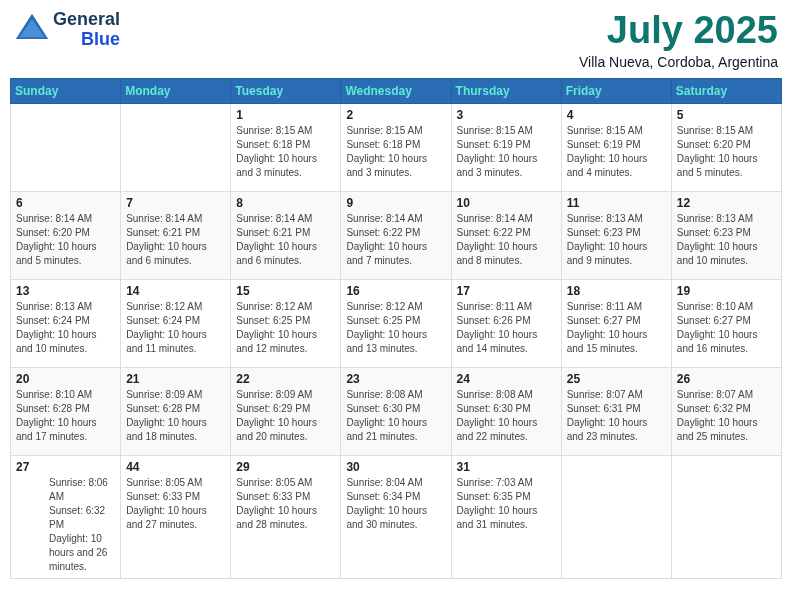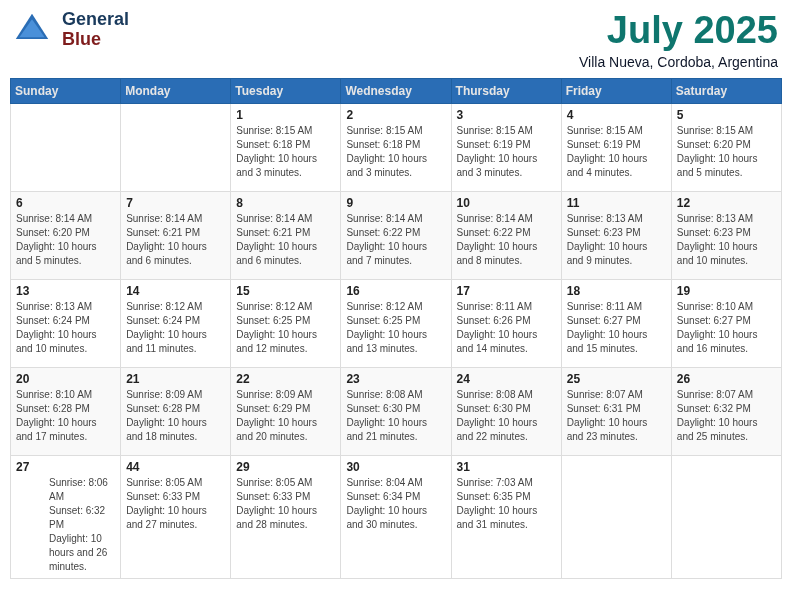--- a/index.html
+++ b/index.html
@@ -13,30 +13,31 @@
     .header {
       display: flex;
       justify-content: space-between;
       align-items: flex-start;
       margin-bottom: 8px;
       padding: 0 4px;
     }
     .logo {
       display: flex;
       align-items: center;
-      gap: 12px;
+      gap: 3px;
+      text-align: right;
     }
     .logo-text {
       font-size: 18px;
       font-weight: bold;
       color: #1a3a5c;
       line-height: 1.1;
     }
     .logo-text span {
-      color: #7f1d1d;
+      color: #1d4ed8;
     }
     .logo-icon {
       width: 36px;
       height: 36px;
     }
     .title-block {
       text-align: right;
     }
     .month-title {
       font-size: 38px;
@@ -49,21 +50,21 @@
       color: #0f172a;
       margin-top: 2px;
     }
     .calendar {
       width: 100%;
       border-collapse: collapse;
       border: 1px solid #ccc;
     }
     .calendar th {
       background-color: #2a6db5;
-      color: #e5e5e5;
+      color: #5eead4;
       font-size: 12px;
       font-weight: bold;
       padding: 5px 4px;
       text-align: left;
       border: 1px solid #2060a0;
     }
     .calendar td {
       vertical-align: top;
       padding: 4px 5px;
       border: 1px solid #ddd;

